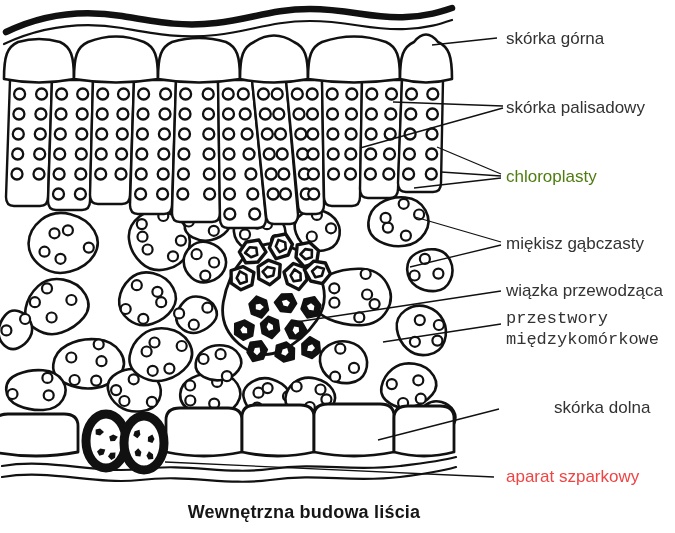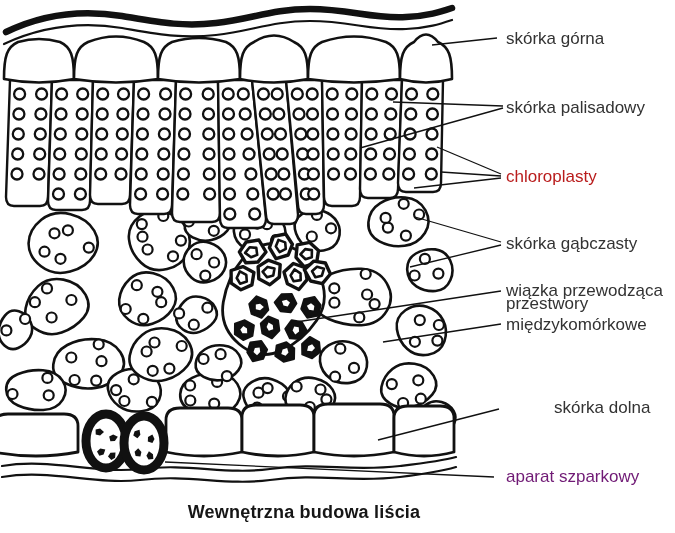--- a/index.html
+++ b/index.html
@@ -370,21 +370,21 @@
         <line x1="410" y1="267" x2="501" y2="245" stroke="#111111" stroke-width="1.3"></line>
         <line x1="296" y1="322" x2="501" y2="291" stroke="#111111" stroke-width="1.3"></line>
         <line x1="383" y1="342" x2="501" y2="324" stroke="#111111" stroke-width="1.3"></line>
         <line x1="378" y1="440" x2="499" y2="409" stroke="#111111" stroke-width="1.3"></line>
         <line x1="165" y1="462" x2="494" y2="477" stroke="#111111" stroke-width="1.3"></line>
       </g>
   </svg>
 
   <div class="label" style="top: 28px; color: rgb(51, 51, 51);">skórka górna</div>
   <div class="label" style="top: 97px; color: rgb(51, 51, 51);">skórka palisadowy</div>
-  <div class="label" style="top: 166px; color: #b91c1c;">chloroplasty</div>
-  <div class="label" style="top: 233px; color: rgb(51, 51, 51);">skórka gąbczasty</div>
+  <div class="label" style="top: 166px; color: #4d7c0f;">chloroplasty</div>
+  <div class="label" style="top: 233px; color: rgb(51, 51, 51);">miękisz gąbczasty</div>
   <div class="label" style="top: 280px; color: rgb(51, 51, 51);">wiązka przewodząca</div>
-  <div class="label wrap" style="top: 293px; color: rgb(51, 51, 51);">przestwory międzykomórkowe</div>
+  <div class="label wrap" style="top: 308px; color: rgb(51, 51, 51); font-family: Liberation Mono, monospace;">przestwory międzykomórkowe</div>
   <div class="label" style="top: 397px; color: rgb(51, 51, 51); margin-left: 48px;">skórka dolna</div>
-  <div class="label" style="top: 466px; color: #701a75; text-align: center;">aparat szparkowy</div>
+  <div class="label" style="top: 466px; color: #ef4444; text-align: center;">aparat szparkowy</div>
 
   <div class="caption" style="color: rgb(22, 22, 22); text-align: center;">Wewnętrzna budowa liścia</div>
 </div>
 
 </body></html>

